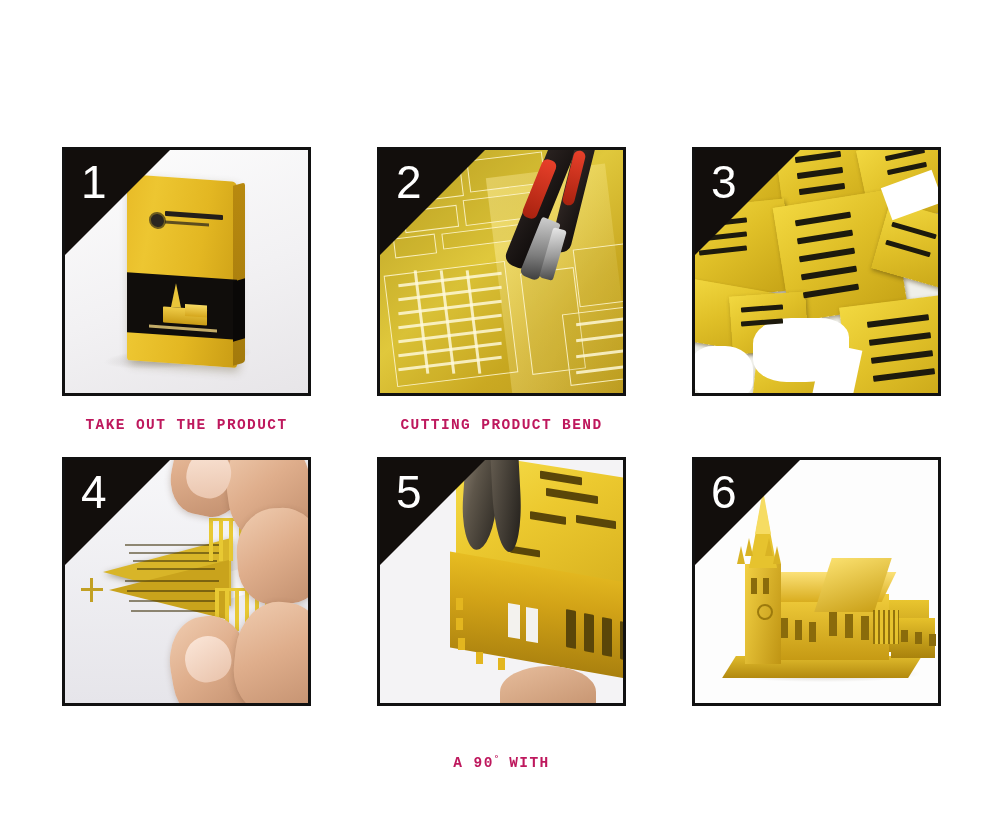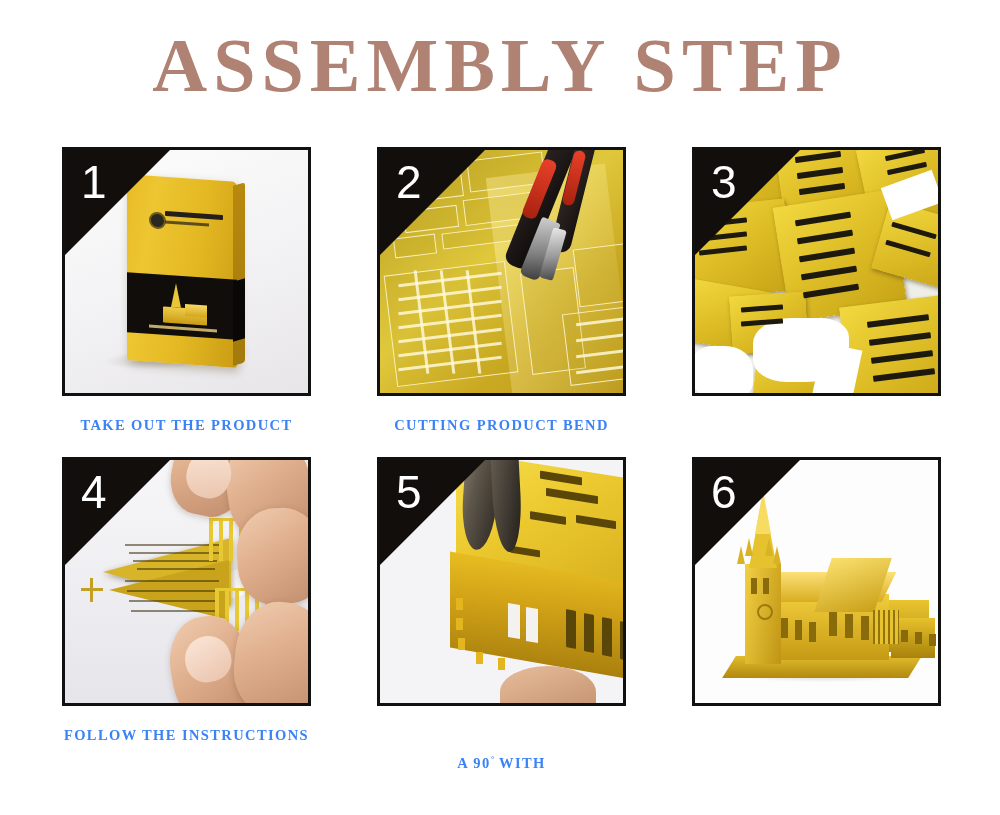--- a/index.html
+++ b/index.html
@@ -91,26 +91,26 @@
     font-family: "Liberation Sans", sans-serif;
     font-size: 46px;
     line-height: 48px;
     font-weight: 400;
     color: #ffffff;
   }
 
   .caption {
     margin-top: 17px;
     text-align: center;
-    font-family: Liberation Serif, serif;
+    font-family: Liberation Mono, monospace;
     font-size: 14.5px;
     line-height: 24px;
     font-weight: 700;
     letter-spacing: 1.4px;
-    color: #3b82f6;
+    color: #be185d;
   }
   .caption .deg {
     font-size: 9px;
     vertical-align: super;
     letter-spacing: 0;
   }
 
   
   .p1 { background: linear-gradient(160deg,#fdfdfd 0%,#f2f1f3 55%,#e7e5e8 100%); }
   .p1 .shadow {
@@ -406,21 +406,20 @@
   .p6 .shadow6 {
     position: absolute; left: 34px; top: 206px; width: 190px; height: 16px;
     background: radial-gradient(ellipse at 50% 50%, rgba(120,110,90,.35), rgba(120,110,90,0) 72%);
   }
 </style>
 </head>
 <body>
 
 <div class="page">
 
-  <div class="title">ASSEMBLY STEP</div>
 
   <div class="grid">
 
     <div class="step">
       <div class="frame">
         <div class="photo p1">
           <div class="shadow"></div>
           <div class="box"></div>
           <div class="box-side"></div>
           <div class="logo-dot"></div>
@@ -563,21 +562,20 @@
           <div class="finger" style="left:172px; top:48px;  width:86px; height:96px;  transform:rotate(-4deg);"></div>
           <div class="finger" style="left:106px; top:156px; width:80px; height:106px; transform:rotate(-10deg);"></div>
           <div class="finger" style="left:170px; top:142px; width:90px; height:112px; transform:rotate(6deg);"></div>
 
           <div class="nail" style="left:122px; top:-10px; width:44px; height:48px; transform:rotate(16deg);"></div>
           <div class="nail" style="left:120px; top:176px; width:46px; height:46px; transform:rotate(-14deg);"></div>
         </div>
         <div class="corner"></div>
         <div class="corner-num">4</div>
       </div>
-      <div class="caption">FOLLOW THE INSTRUCTIONS</div>
     </div>
 
     <div class="step row2">
       <div class="frame">
         <div class="photo p5">
           <div class="plate"></div>
           <div class="wall"></div>
 
           <div class="hole" style="left:160px; top:14px;  width:42px; height:8px;  transform:skewY(9deg);"></div>
           <div class="hole" style="left:166px; top:32px;  width:52px; height:8px;  transform:skewY(9deg);"></div>

